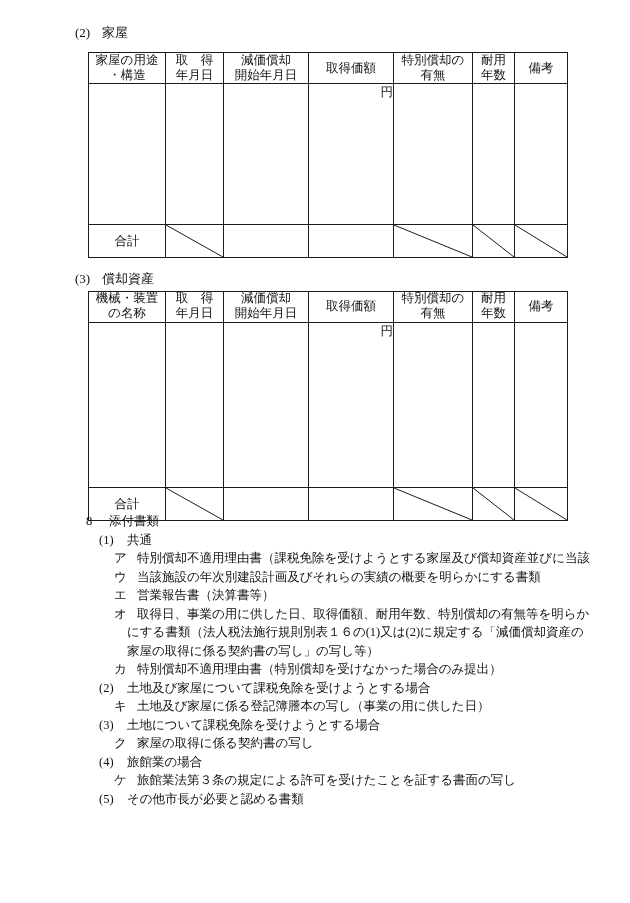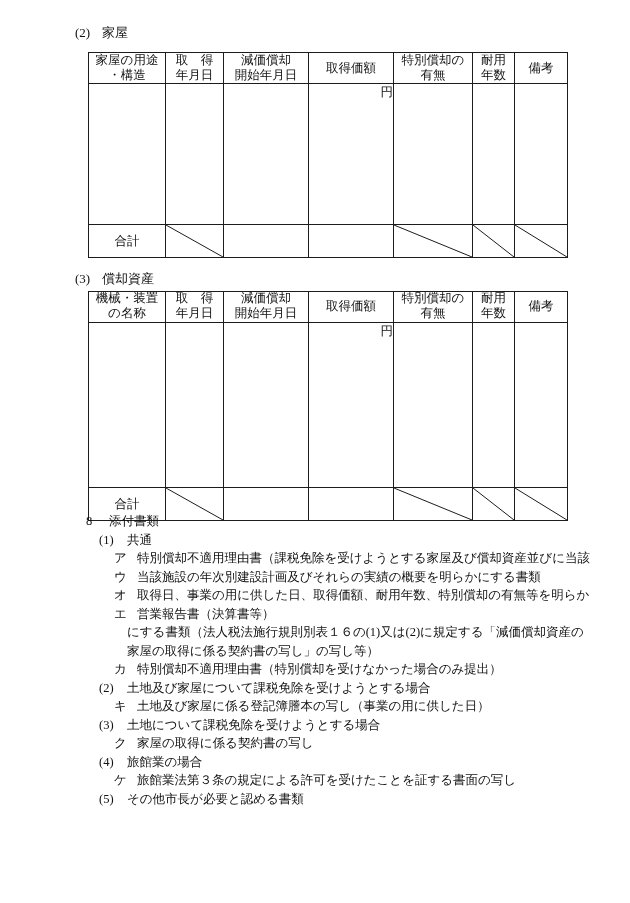--- a/index.html
+++ b/index.html
@@ -193,22 +193,22 @@
           </td>
     </tr>
   </tbody>
     </table>
 
   <div class="attach">
     <div class="line l-heading"><span class="marker">8</span><span>添付書類</span></div>
     <div class="line l-group"><span class="marker">(1)</span><span>共通</span></div>
     <div class="line l-item"><span class="marker">ア</span><span>特別償却不適用理由書（課税免除を受けようとする家屋及び償却資産並びに当該</span></div>
     <div class="line l-item"><span class="marker">ウ</span><span>当該施設の年次別建設計画及びそれらの実績の概要を明らかにする書類</span></div>
+    <div class="line l-item"><span class="marker">エ</span><span>営業報告書（決算書等）</span></div>
     <div class="line l-item"><span class="marker">オ</span><span>取得日、事業の用に供した日、取得価額、耐用年数、特別償却の有無等を明らか</span></div>
-    <div class="line l-item"><span class="marker">エ</span><span>営業報告書（決算書等）</span></div>
     <div class="line l-cont"><span>にする書類（法人税法施行規則別表１６の(1)又は(2)に規定する「減価償却資産の</span></div>
     <div class="line l-cont"><span>家屋の取得に係る契約書の写し」の写し等）</span></div>
     <div class="line l-item"><span class="marker">カ</span><span>特別償却不適用理由書（特別償却を受けなかった場合のみ提出）</span></div>
     <div class="line l-group"><span class="marker">(2)</span><span>土地及び家屋について課税免除を受けようとする場合</span></div>
     <div class="line l-item"><span class="marker">キ</span><span>土地及び家屋に係る登記簿謄本の写し（事業の用に供した日）</span></div>
     <div class="line l-group"><span class="marker">(3)</span><span>土地について課税免除を受けようとする場合</span></div>
     <div class="line l-item"><span class="marker">ク</span><span>家屋の取得に係る契約書の写し</span></div>
     <div class="line l-group"><span class="marker">(4)</span><span>旅館業の場合</span></div>
     <div class="line l-item"><span class="marker">ケ</span><span>旅館業法第３条の規定による許可を受けたことを証する書面の写し</span></div>
     <div class="line l-group"><span class="marker">(5)</span><span>その他市長が必要と認める書類</span></div>

